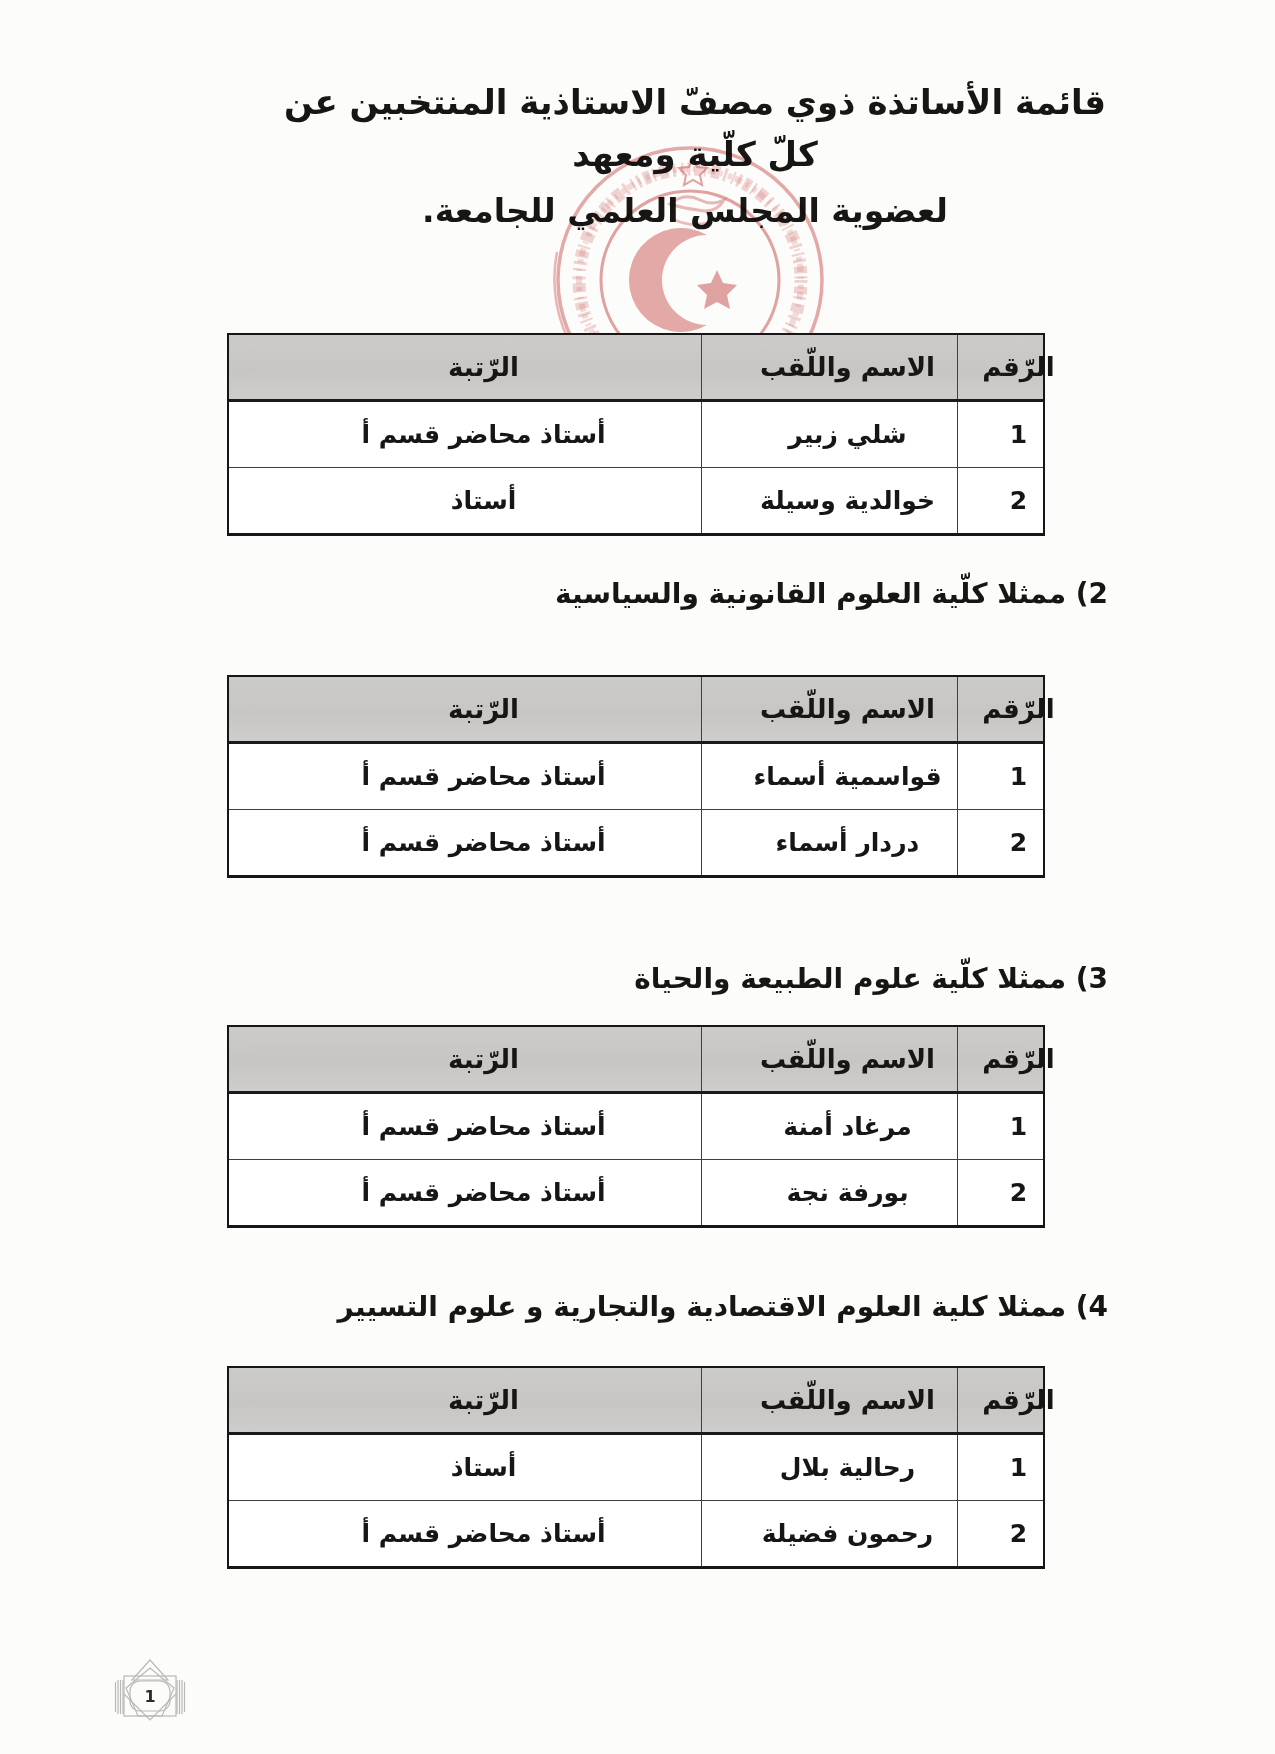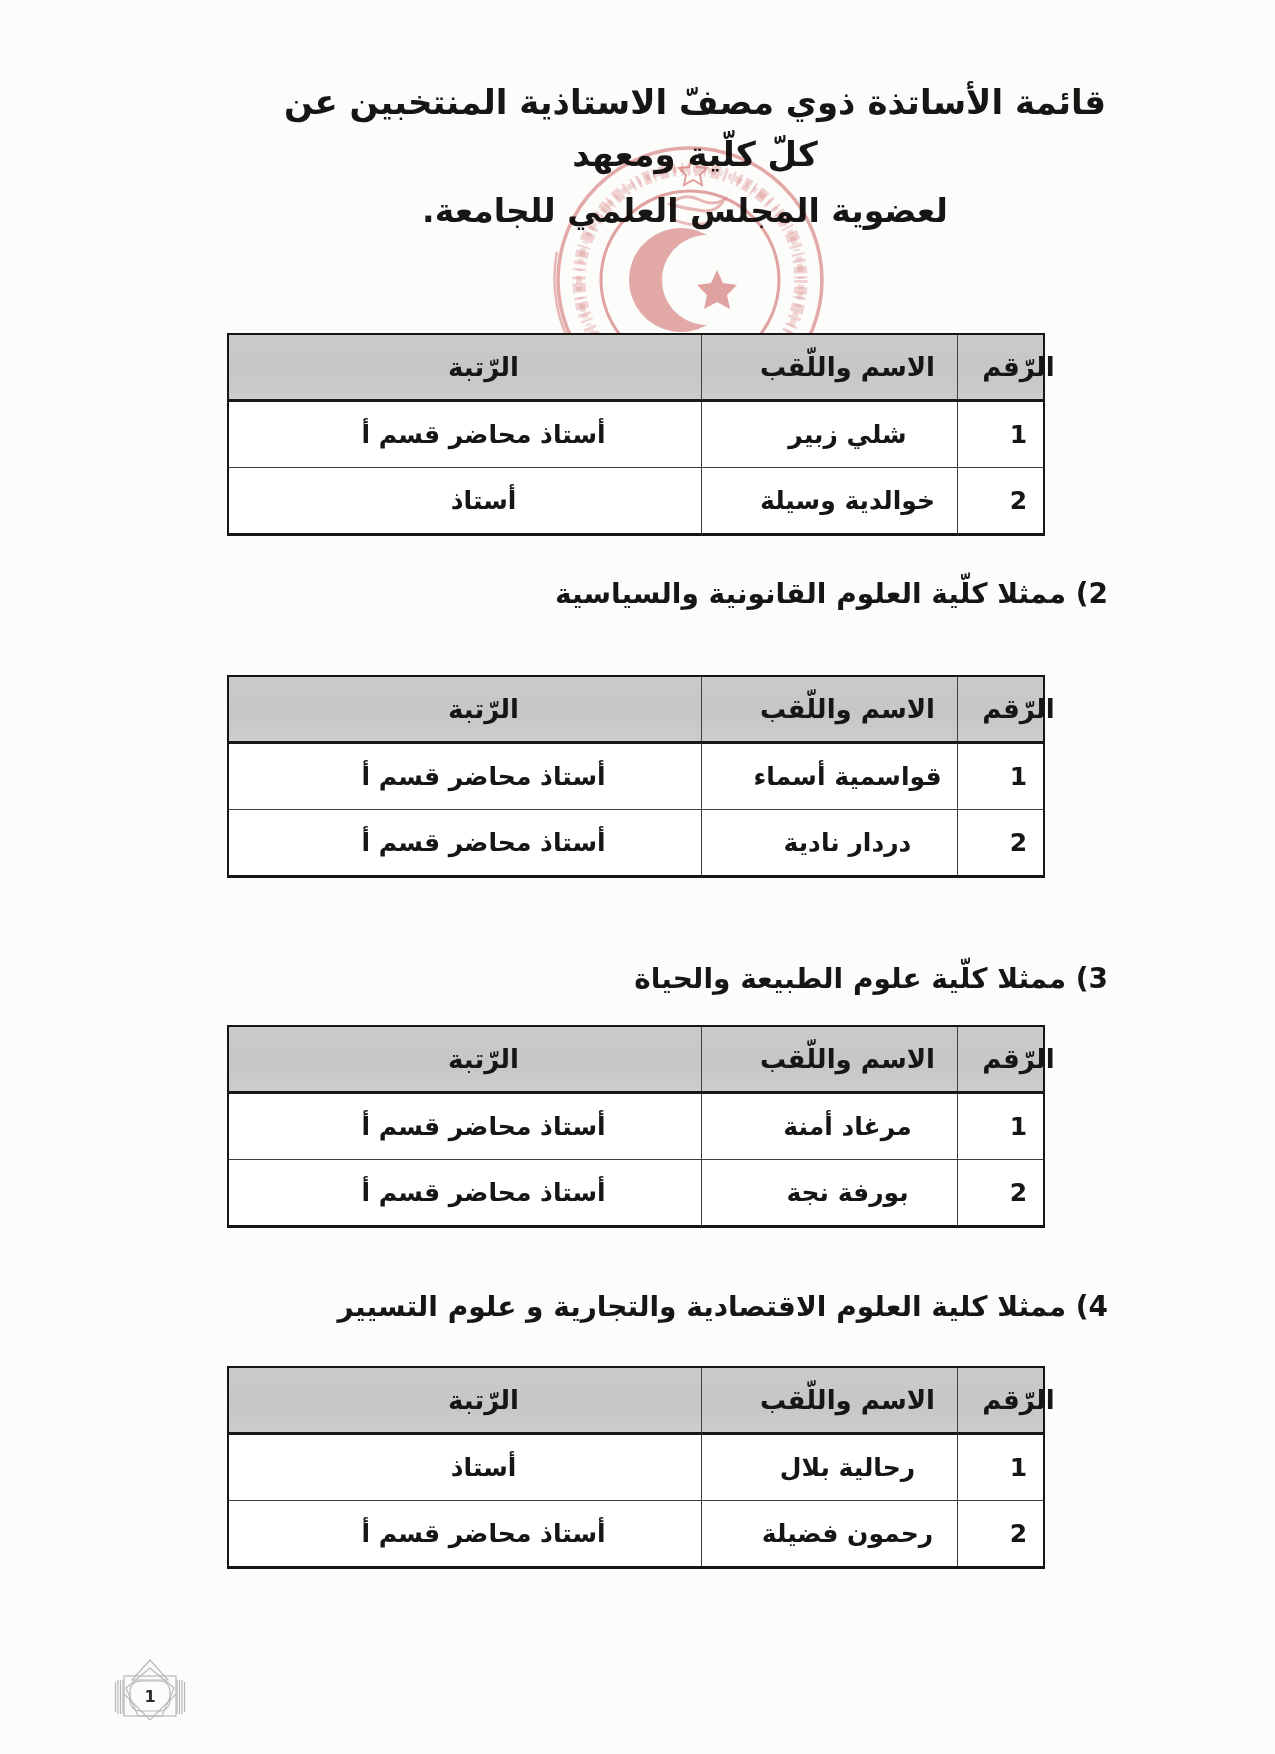--- a/index.html
+++ b/index.html
@@ -144,21 +144,21 @@
       <div class="cell c-name">الاسم واللّقب</div>
       <div class="cell c-rank">الرّتبة</div>
     </div>
     <div class="trow tdata">
       <div class="cell c-num">1</div>
       <div class="cell c-name">قواسمية أسماء</div>
       <div class="cell c-rank">أستاذ محاضر قسم أ</div>
     </div>
     <div class="trow tdata second">
       <div class="cell c-num">2</div>
-      <div class="cell c-name">دردار نادية</div>
+      <div class="cell c-name">دردار أسماء</div>
       <div class="cell c-rank">أستاذ محاضر قسم أ</div>
     </div>
   </div>
 
   <div class="section-heading" id="h3">3) ممثلا كلّية علوم الطبيعة والحياة</div>
   <div class="tbl" id="t3">
     <div class="trow thead">
       <div class="cell c-num">الرّقم</div>
       <div class="cell c-name">الاسم واللّقب</div>
       <div class="cell c-rank">الرّتبة</div>

